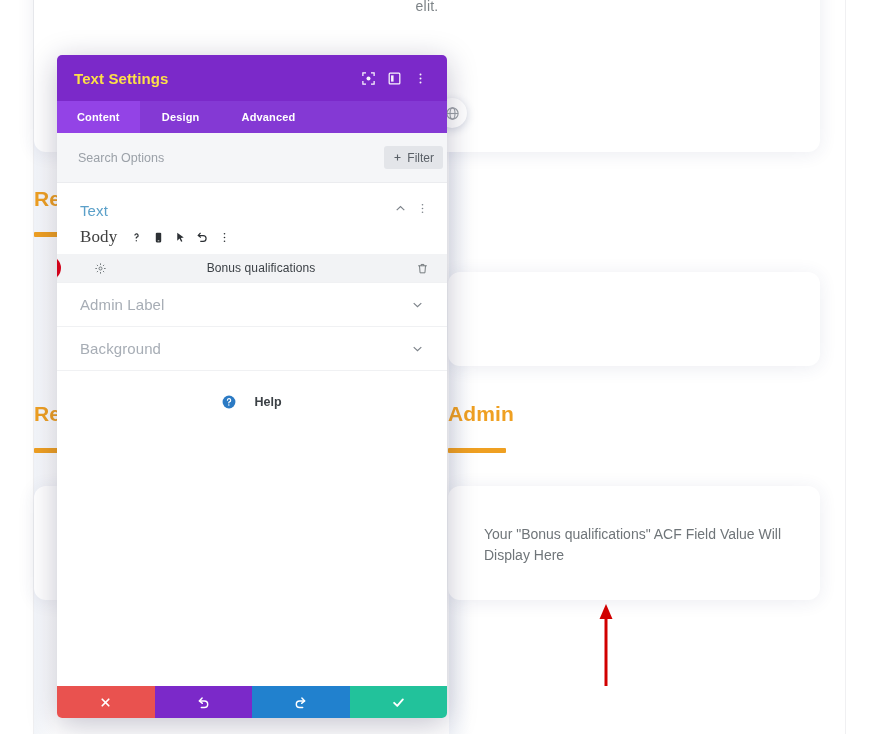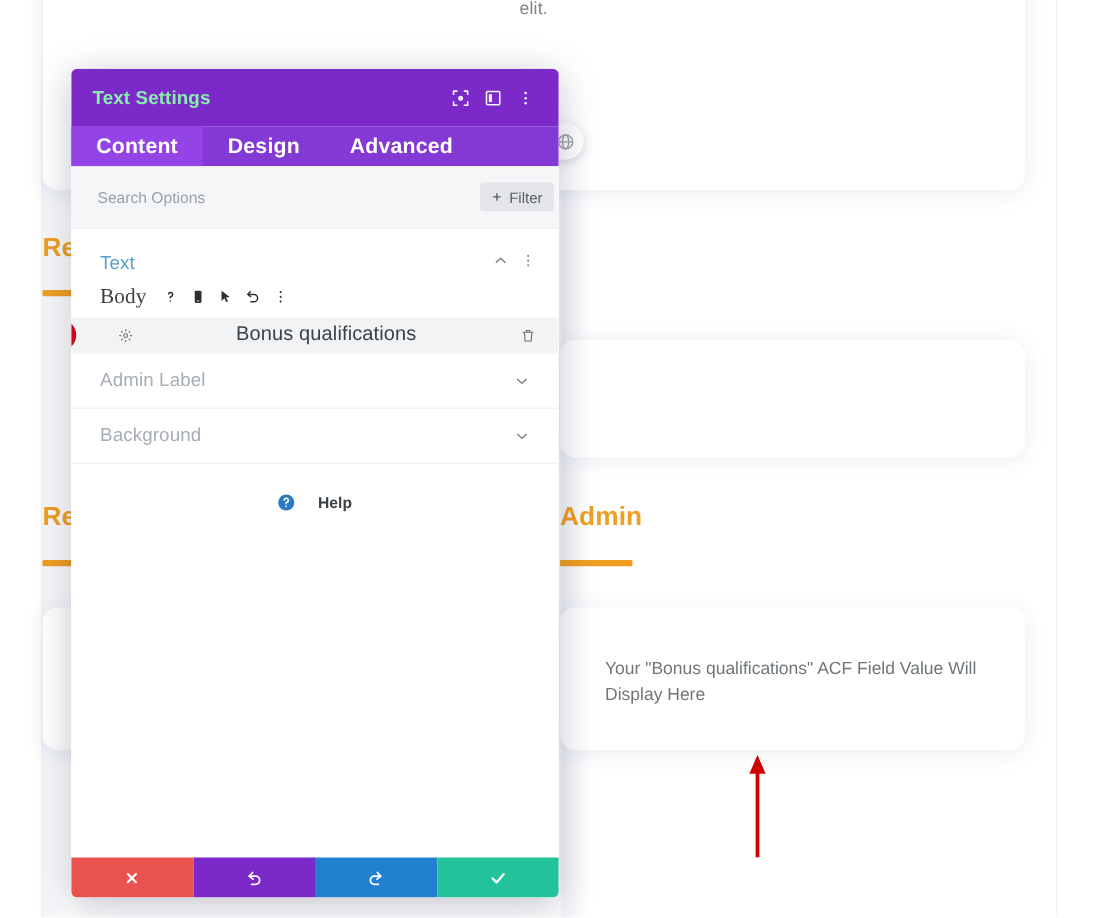--- a/index.html
+++ b/index.html
@@ -164,21 +164,21 @@
   
   #modal-titlebar {
     height: 46px;
     background: #7b29c9;
     display: flex;
     align-items: center;
     padding: 0 14px 0 17px;
     flex: 0 0 auto;
   }
   #modal-title {
-    color: #86efac;
+    color: #fde047;
     font-size: 15px;
     font-weight: bold;
     letter-spacing: .1px;
     flex: 1 1 auto;
   }
   .title-icon {
     width: 26px;
     height: 26px;
     display: flex;
     align-items: center;
@@ -194,21 +194,21 @@
     display: flex;
     flex: 0 0 auto;
   }
   .tab {
     height: 100%;
     display: flex;
     align-items: center;
     justify-content: center;
     padding: 0 20px;
     color: #ffffff;
-    font-size: 17px;
+    font-size: 11px;
     font-weight: bold;
     letter-spacing: .15px;
     min-width: 82px;
   }
   .tab.active { background: #9343e6; }
 
   
   #modal-searchrow {
     height: 50px;
     background: #f5f6f8;
@@ -309,21 +309,21 @@
     height: 18px;
     display: flex;
     align-items: center;
     justify-content: center;
     color: #6c7276;
     flex: 0 0 auto;
   }
   #field-name {
     flex: 1 1 auto;
     text-align: center;
-    font-size: 16px;
+    font-size: 12px;
     color: #3c4146;
     letter-spacing: .1px;
   }
   #field-trash {
     width: 18px;
     height: 18px;
     display: flex;
     align-items: center;
     justify-content: center;
     color: #6c7276;

